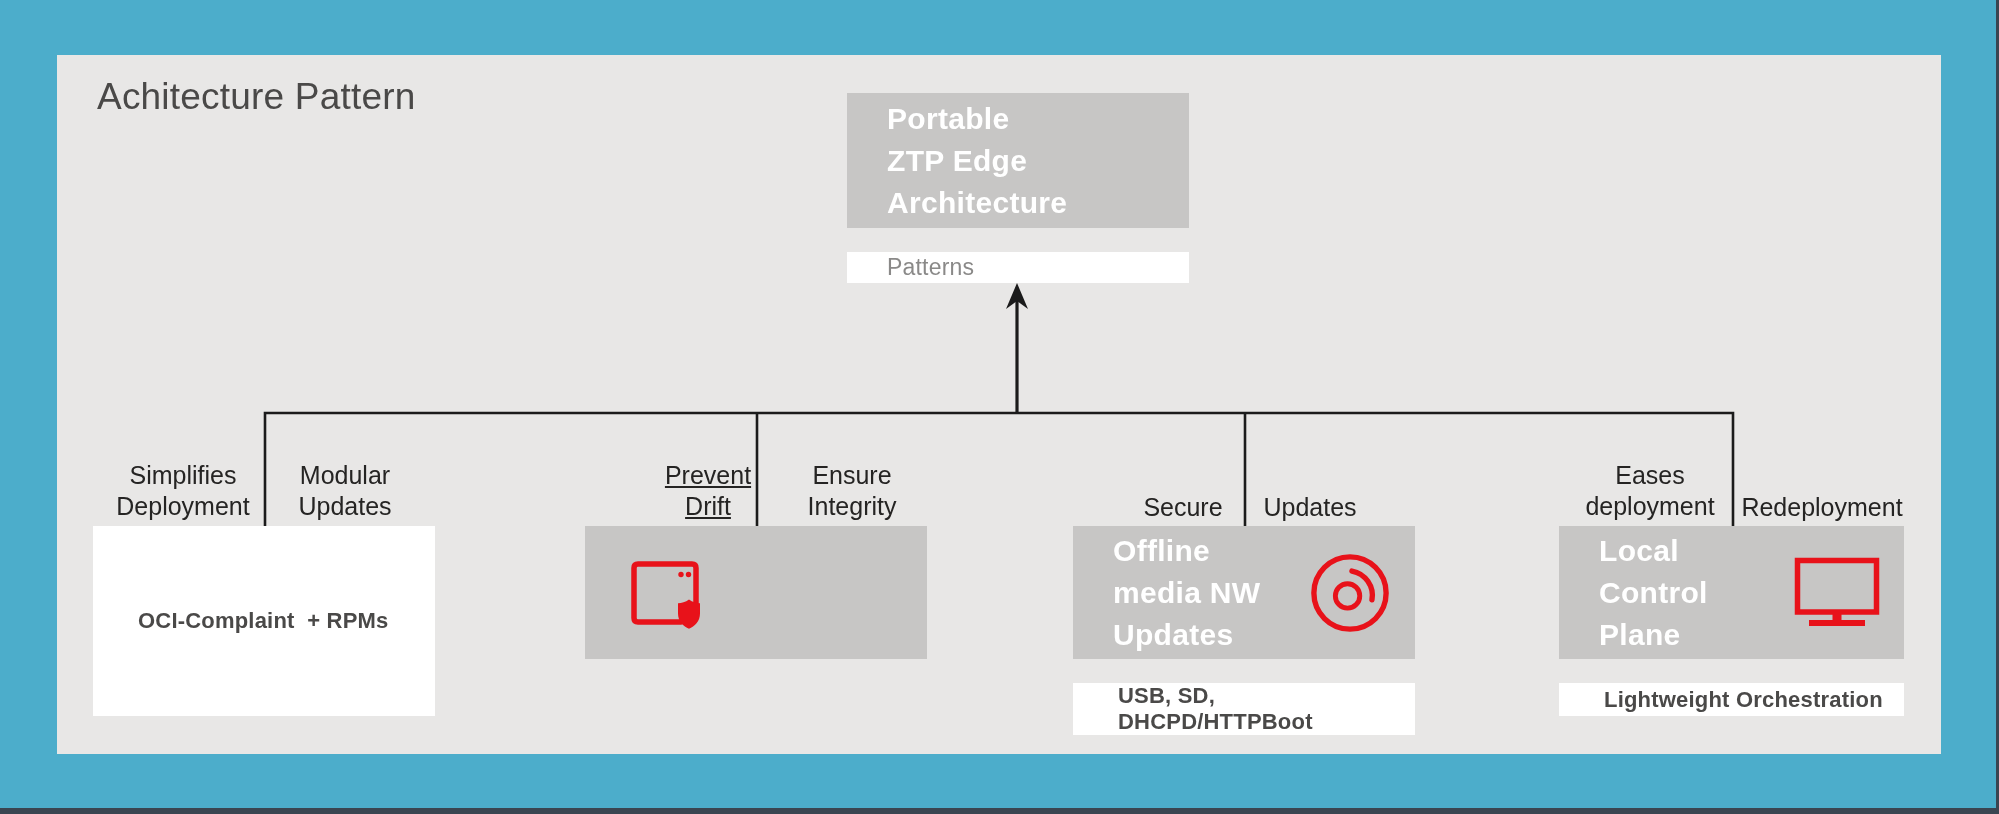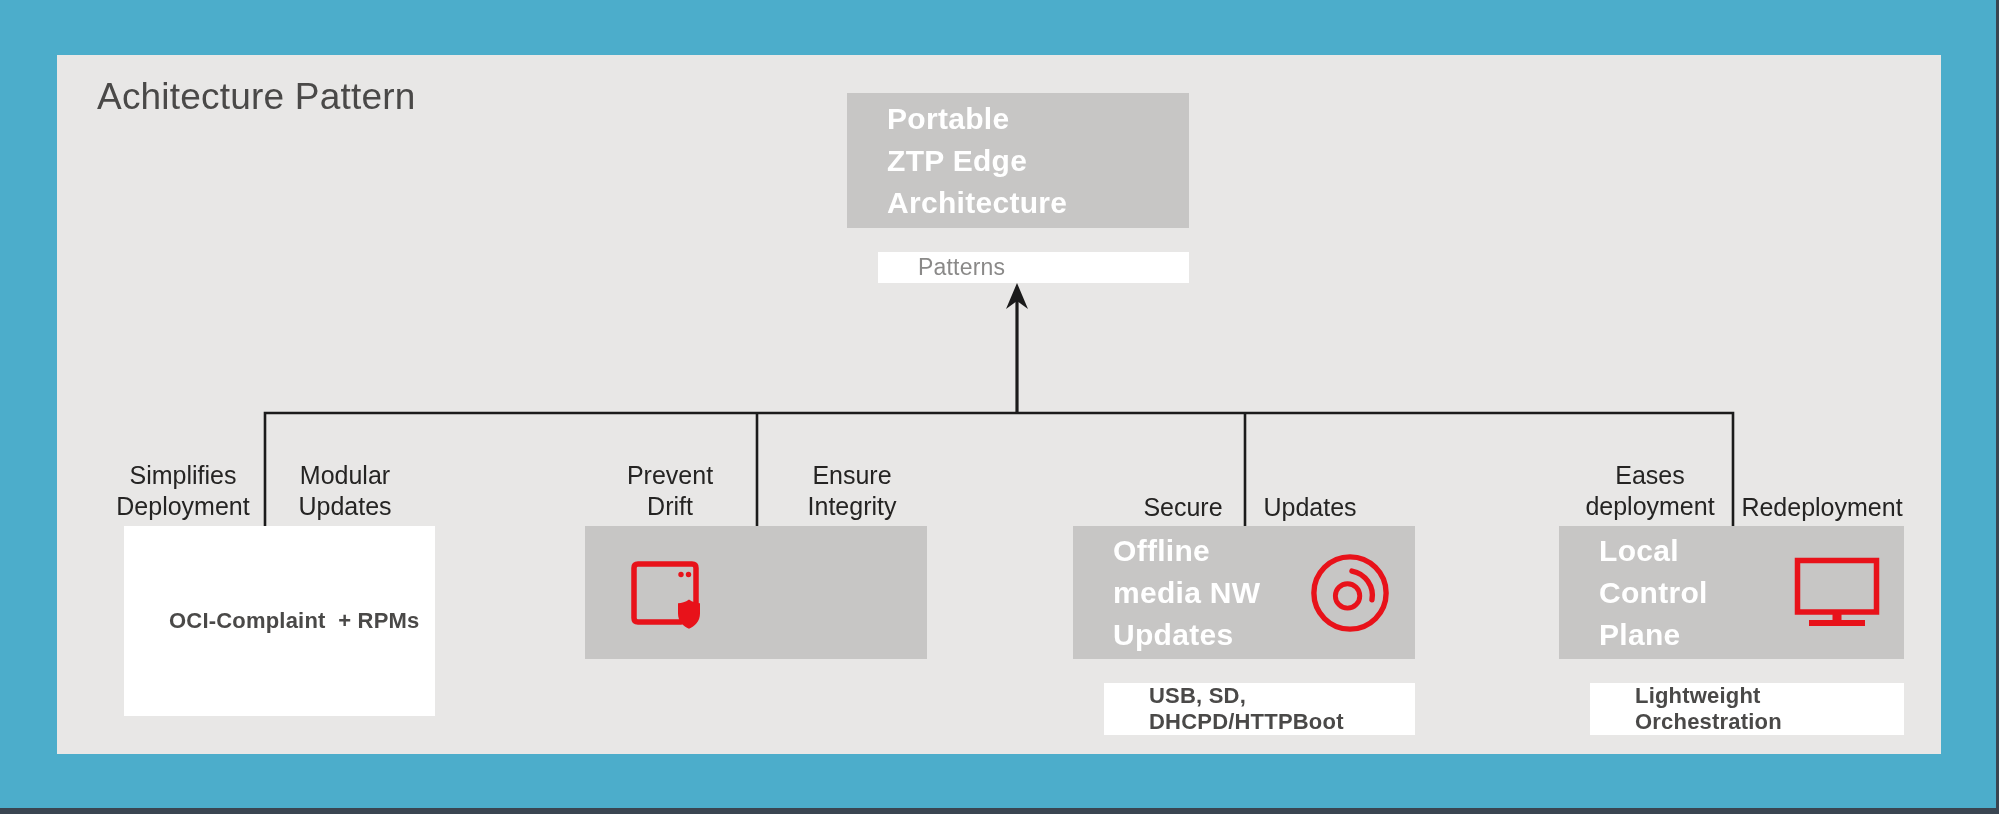--- a/index.html
+++ b/index.html
@@ -17,21 +17,21 @@
                  color:var(--text-dark);letter-spacing:.2px;margin-left:12px;}
 
   
   .node{position:absolute;display:flex;flex-direction:column;gap:24px;}
   .node-header{background:var(--node-header);display:flex;align-items:center;
                justify-content:space-between;padding:0 24px 0 40px;flex:0 0 auto;}
   .node-title{font-weight:bold;color:#fff;font-size:30px;line-height:42px;white-space:pre-line;
               letter-spacing:.3px;}
   .node-footer{background:var(--node-footer);display:flex;align-items:center;padding-left:45px;
                font-weight:bold;font-size:22px;color:var(--text-dark);white-space:pre-wrap;
-               letter-spacing:.2px;flex:1 1 auto;margin-left:31px;}
+               letter-spacing:.2px;flex:1 1 auto;}
   .node-icon{color:var(--accent-red);flex:0 0 auto;}
 
   .root-node{left:847px;top:93px;width:342px;height:190px;}
   .root-node .node-header{height:135px;}
   .root-node .node-footer{font-weight:normal;font-size:23px;color:var(--text-muted);
                           padding-left:40px;}
 
   .child-node{top:526px;width:342px;height:190px;}
   .child-node .node-header{height:133px;}
   #node-0{left:93px;}
@@ -39,21 +39,21 @@
   #node-2{left:1073px;}
   #node-3{left:1559px;width:345px;}
 
   
   .connector-label{position:absolute;transform:translateX(-50%);text-align:center;
                    font-size:25px;line-height:31px;color:var(--text-label);white-space:pre-line;}
   .lbl-2line{top:460px;}
   .lbl-1line{top:492px;}
   #lbl-0{left:183px;}
   #lbl-1{left:345px;}
-  #lbl-2{left:670px;}
+  #lbl-2{left:708px;text-decoration:underline;}
   #lbl-3{left:852px;}
   #lbl-4{left:1183px;}
   #lbl-5{left:1310px;}
   #lbl-6{left:1650px;}
   #lbl-7{left:1822px;}
 
   .connector-svg{position:absolute;left:0;top:0;pointer-events:none;}
 </style>
 </head>
 <body>

